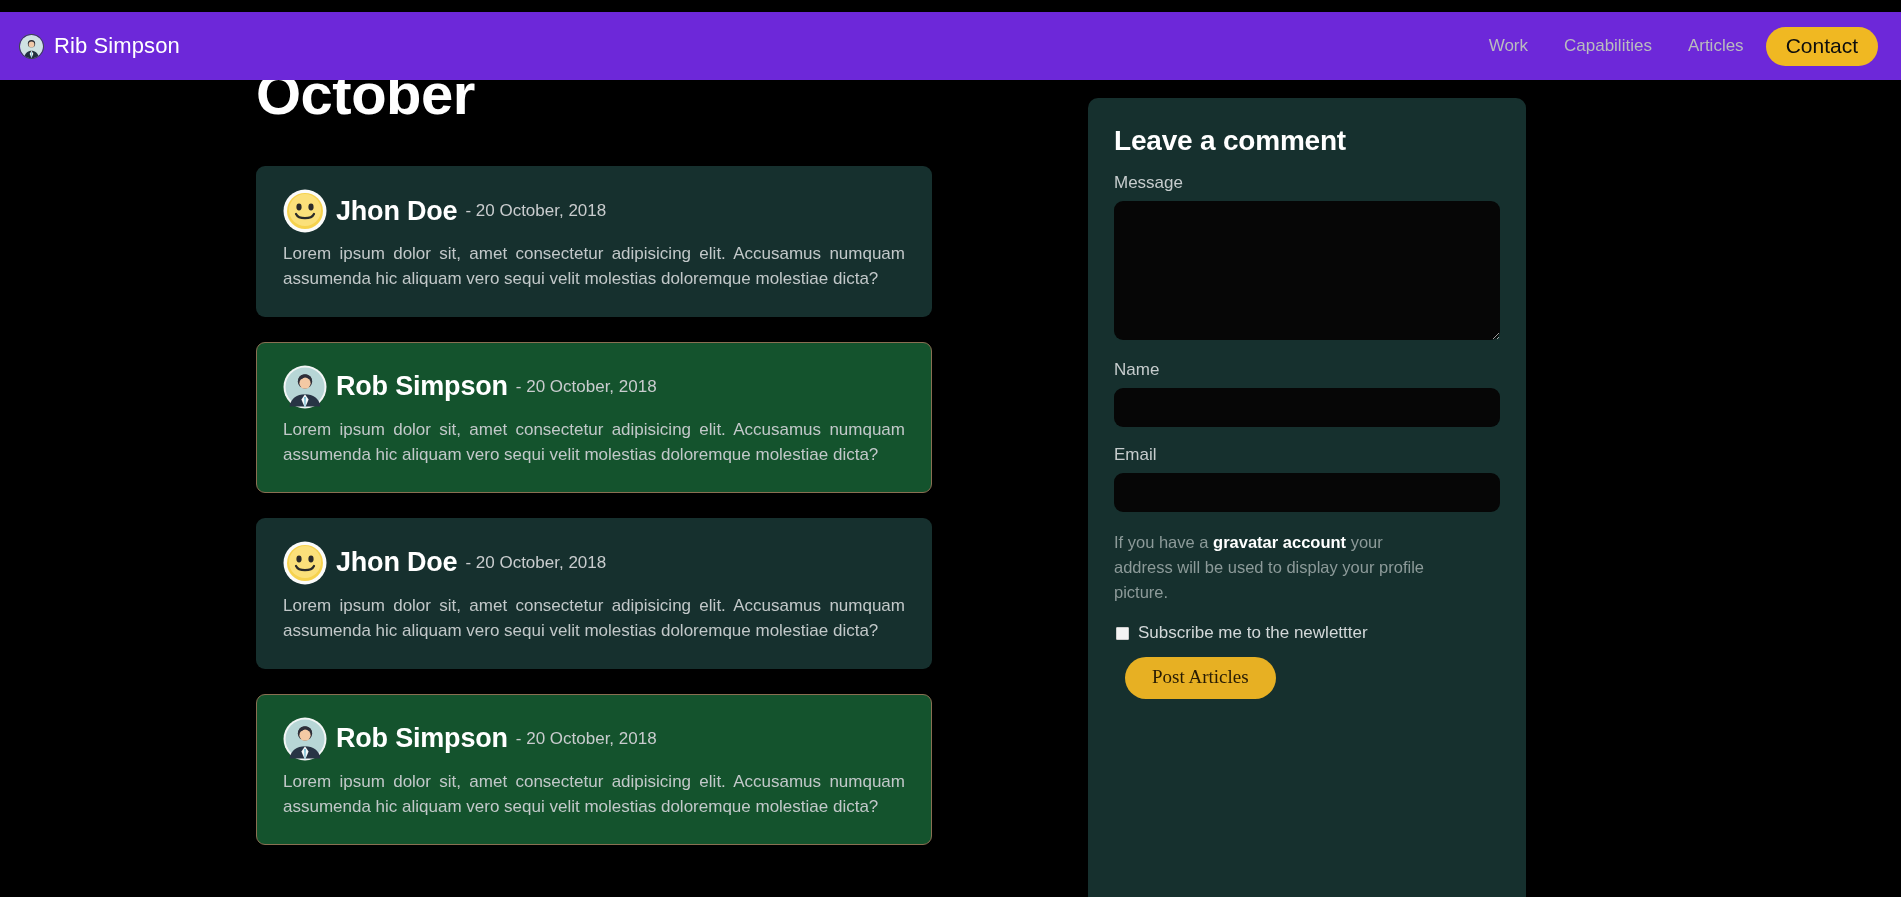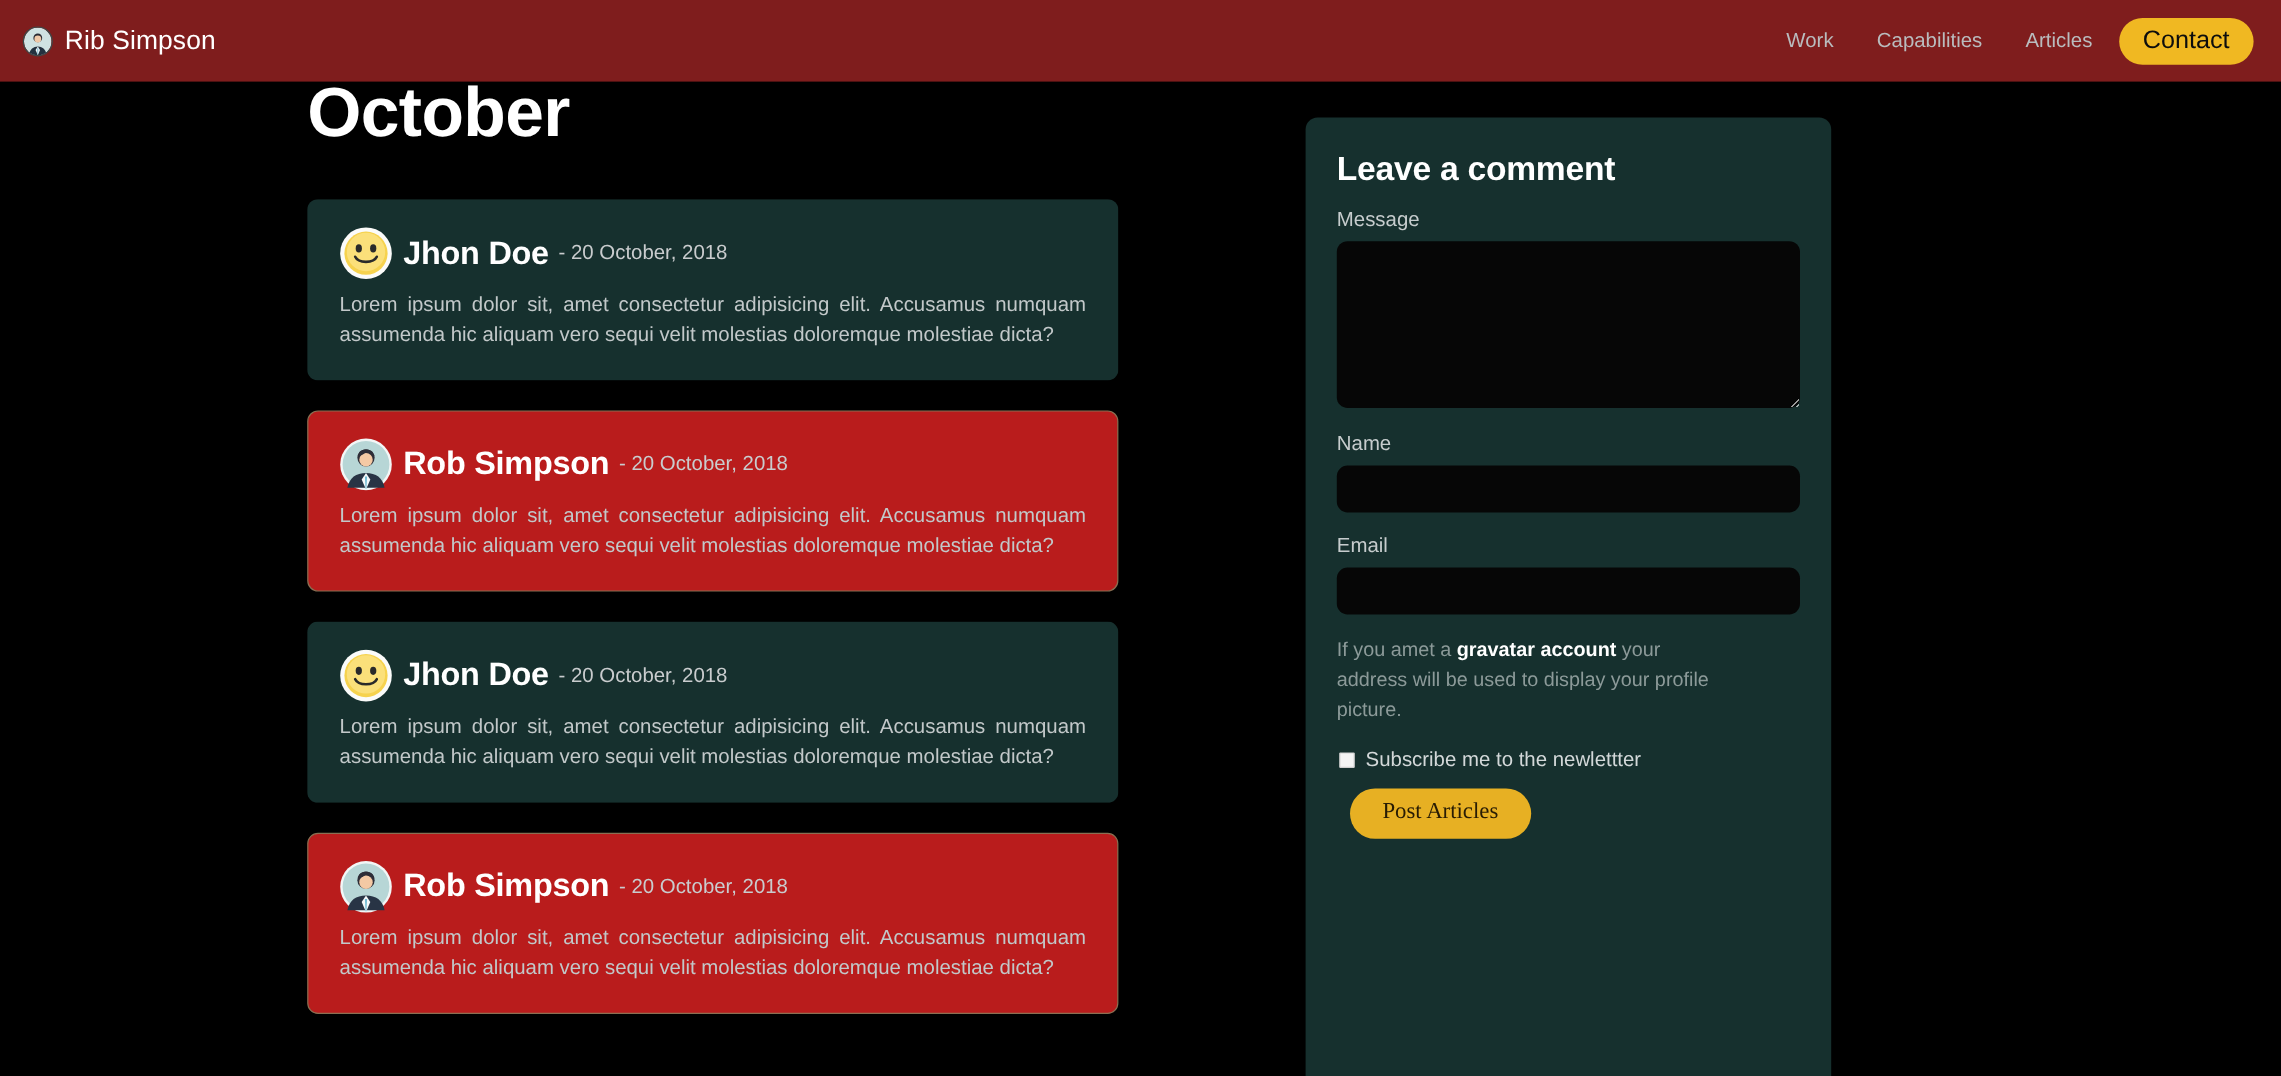--- a/index.html
+++ b/index.html
@@ -11,28 +11,28 @@
     height: 897px;
     overflow: hidden;
     background: #000000;
     font-family: "Liberation Sans", sans-serif;
     -webkit-font-smoothing: antialiased;
   }
 
   
   .site-header {
     position: absolute;
-    top: 0; left: 0;
+    top: 12px; left: 0;
     width: 1901px;
     height: 68px;
     display: flex;
     align-items: center;
     justify-content: space-between;
     padding: 0 23px 0 20px;
-    background: #7f1d1d;
+    background: #6d28d9;
     z-index: 20;
   }
   .brand {
     display: flex;
     align-items: center;
     gap: 11px;
     text-decoration: none;
   }
   .brand-avatar {
     width: 23px;
@@ -103,21 +103,21 @@
   .comment-card {
     border-radius: 9px;
     padding: 22px 26px 24px 26px;
     margin-bottom: 25px;
   }
   .comment-card.filled {
     background: #16302e;
     border: 1px solid transparent;
   }
   .comment-card.outlined {
-    background: #b91c1c;
+    background: #14532d;
     border: 1px solid #8a6f52;
   }
   .comment-head {
     display: flex;
     align-items: center;
     gap: 0;
     white-space: nowrap;
     margin-bottom: 9px;
   }
   .avatar {
@@ -356,21 +356,21 @@
 
     <label class="field-label" for="msg">Message</label>
     <textarea id="msg" class="text-area" placeholder="" style=""></textarea>
 
     <label class="field-label" for="nm">Name</label>
     <input id="nm" type="text" class="text-input" placeholder="" style="">
 
     <label class="field-label" for="em">Email</label>
     <input id="em" type="email" class="text-input" placeholder="" style="">
 
-    <p class="helper"><span>If you amet a </span><b>gravatar account</b><span> your address will be used to display your profile picture.</span></p>
+    <p class="helper"><span>If you have a </span><b>gravatar account</b><span> your address will be used to display your profile picture.</span></p>
 
     <div class="check-row">
       <input id="sub" type="checkbox" class="check-box" style="">
       <label class="check-label" for="sub">Subscribe me to the newlettter</label>
     </div>
 
     <button class="submit-btn" type="button">Post Articles</button>
   </aside>
 
 </div>

